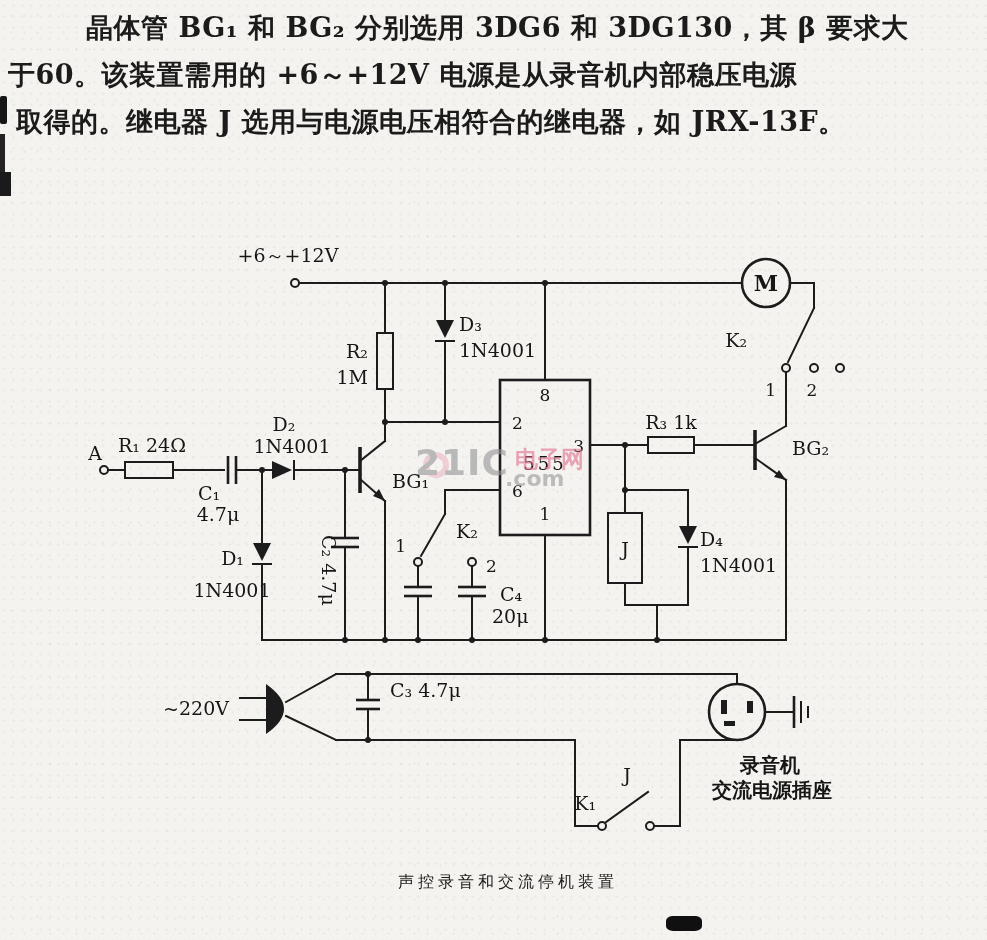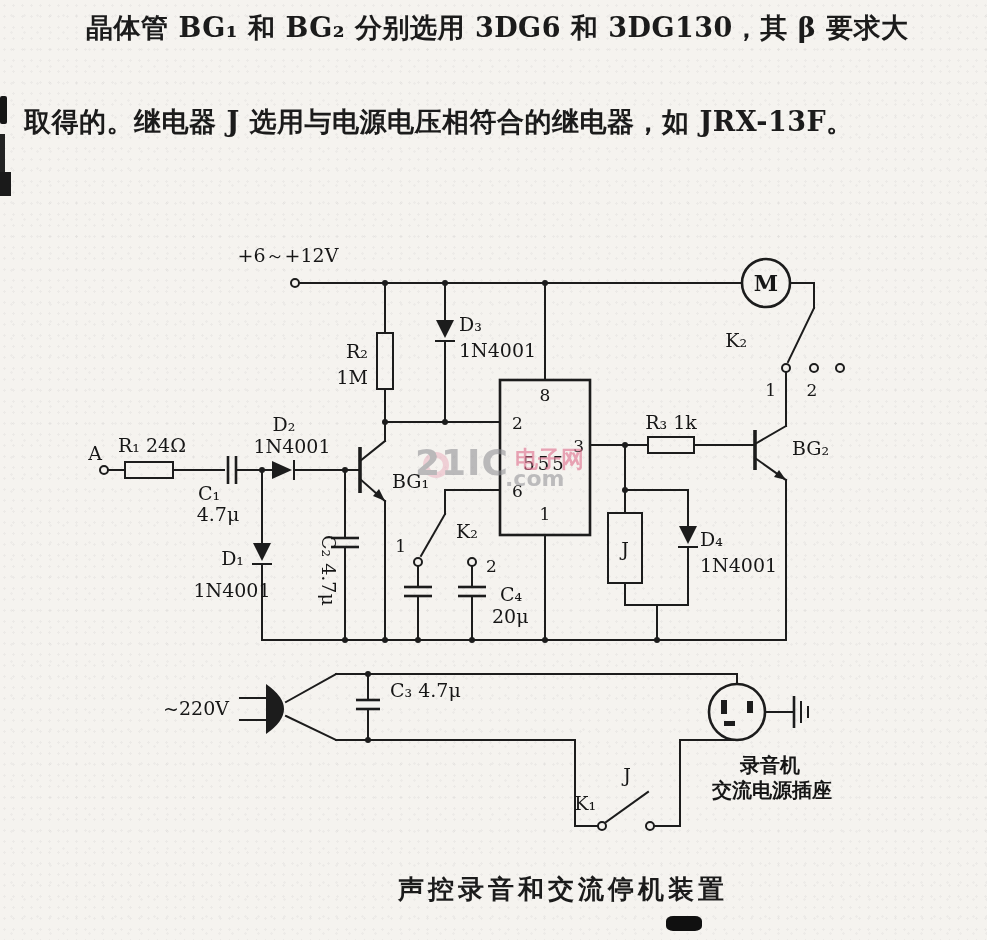--- a/index.html
+++ b/index.html
@@ -28,40 +28,41 @@
   .pin{font-size:17px}
   .icname{font-size:18px;letter-spacing:3px}
   .mlabel{font-size:22px;font-weight:bold}
   .cjk{font-size:20px;font-weight:bold}
   .w{stroke:#1c1c1c;stroke-width:2;fill:none;stroke-linecap:square}
   .w3{stroke:#1c1c1c;stroke-width:2.6;fill:none}
   .bar{stroke:#1c1c1c;stroke-width:3.6;fill:none}
   .blk{fill:#1c1c1c;stroke:none}
   .caption{
     position:absolute;left:398px;top:872px;z-index:3;
-    font-size:26px;font-weight:700;color:#1b1b1b;letter-spacing:4px;white-space:nowrap;
+    font-size:16px;font-weight:400;color:#1b1b1b;letter-spacing:4px;white-space:nowrap;
   }
   .watermark{position:absolute;left:415px;top:440px;width:170px;height:58px;opacity:.62;z-index:5}
   .wm-ring{position:absolute;left:8px;top:12px;width:26px;height:26px;border:6px solid #e8a7b8;border-radius:50%;opacity:.75}
   .wm-big{position:absolute;left:0;top:2px;font-size:36px;font-weight:700;color:#97979b;letter-spacing:1px;font-family:"DejaVu Sans","Liberation Sans",sans-serif}
   .wm-cn{position:absolute;left:100px;top:4px;font-size:23px;font-weight:700;color:#e0718f;font-family:Liberation Mono, monospace}
   .wm-com{position:absolute;left:90px;top:26px;font-size:22px;font-weight:700;color:#9a9a9e;font-family:"DejaVu Sans",sans-serif}
   .artifact{position:absolute;z-index:6;background:#161616}
   .a1{left:0;top:96px;width:7px;height:28px;border-radius:2px}
   .a2{left:0;top:134px;width:5px;height:46px;background:#232323}
   .a3{left:0;top:172px;width:11px;height:24px;background:#1a1a1a}
   .a4{left:666px;top:916px;width:36px;height:15px;background:#101010;border-radius:7px/5px}
 </style>
 </head>
 <body>
 
 <div class="page">
 
   <div class="tline" style="left:86px;top:10px">晶体管 BG₁ 和 BG₂ 分别选用 3DG6 和 3DG130，其 β 要求大</div>
-  <div class="tline" style="left:24px;top:104px">取得的。继电器 J 选用与电源电压相符合的继电器，如 JRX-13F。</div>
+  <div class="tline" style="left:8px;top:57px">于60。该装置需用的 +6～+12V 电源是从录音机内部稳压电源</div>
+  <div class="tline" style="left:16px;top:104px">取得的。继电器 J 选用与电源电压相符合的继电器，如 JRX-13F。</div>
 
   <svg class="schematic" width="987" height="940" viewBox="0 0 987 940">
 
     <g>
       <text class="lbl" x="288" y="262" text-anchor="middle">+6～+12V</text>
       <circle class="w" cx="295" cy="283" r="4"></circle>
       <line class="w" x1="299" y1="283" x2="742" y2="283"></line>
       <circle class="blk" cx="385" cy="283" r="3"></circle>
       <circle class="blk" cx="445" cy="283" r="3"></circle>
       <circle class="blk" cx="545" cy="283" r="3"></circle>

